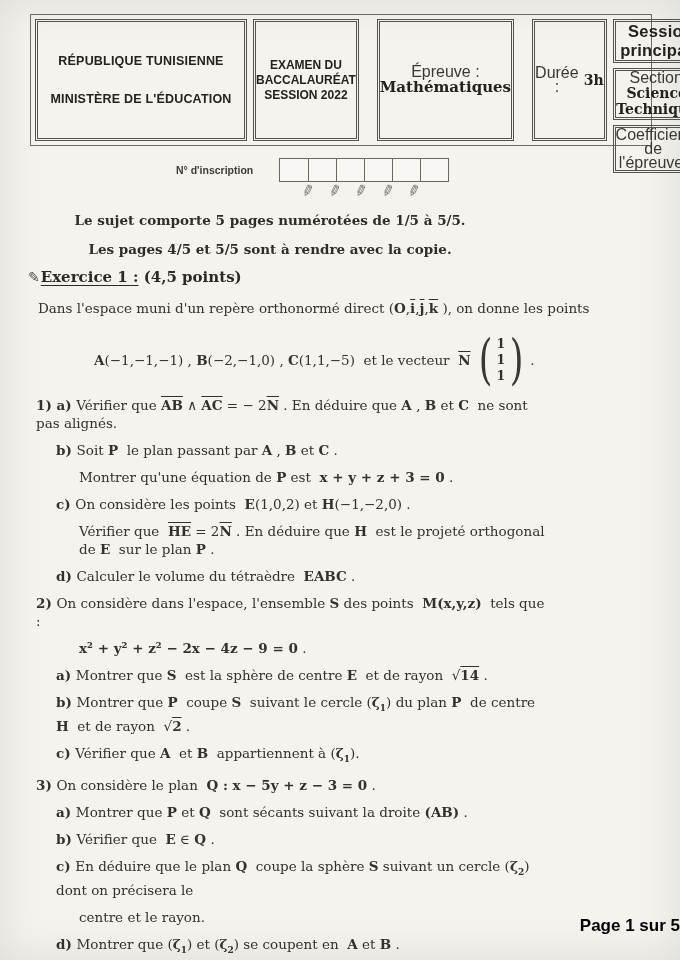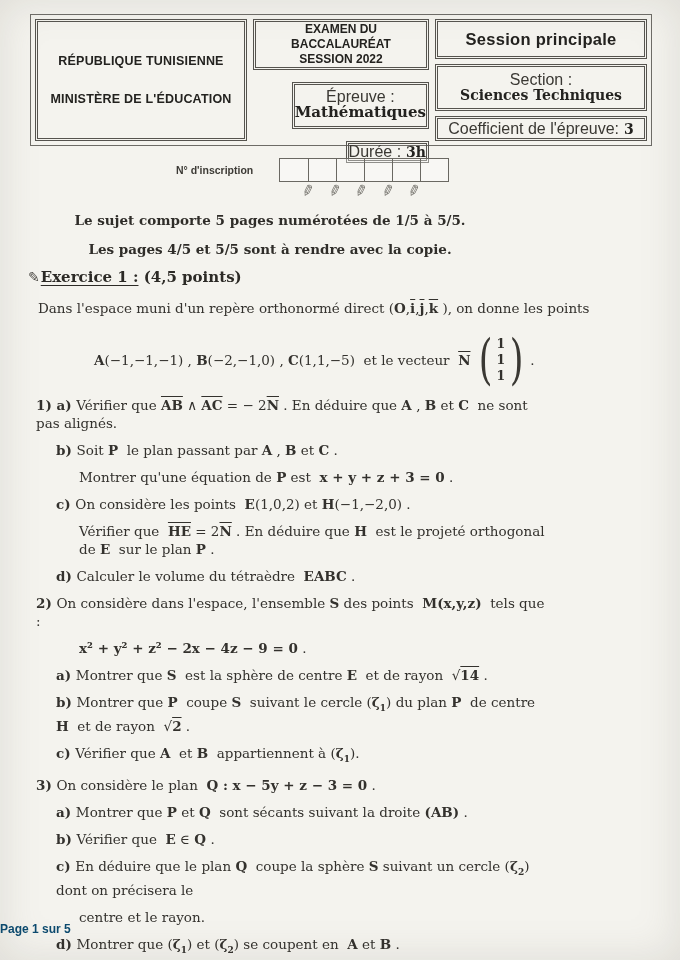--- a/index.html
+++ b/index.html
@@ -17,21 +17,21 @@
   .header {
     position:absolute; left:30px; top:14px; width:622px; height:132px;
     border:1px solid #6d6b66; padding:4px;
     display:flex; gap:6px;
     font-family:"Liberation Sans", sans-serif; color:#23221f;
   }
   .cell { border:3px double #55534e; background:transparent;
           display:flex; flex-direction:column; justify-content:center;
           align-items:center; text-align:center; }
   .h-left { flex:0 0 212px; gap:24px; font-weight:bold; font-size:12.5px; letter-spacing:.2px; }
-  .h-midcol { flex:0 0 176px; display:flex; flex-direction:column; gap:12px;align-items:flex-end; }
+  .h-midcol { flex:0 0 176px; display:flex; flex-direction:row; gap:18px; }
   .h-rightcol { flex:1; display:flex; flex-direction:column; gap:5px; }
   .r1 { flex:0 0 40px; } .r2 { flex:0 0 47px; } .r3 { flex:1; flex-direction:row; gap:5px; }
   .sans-b { font-weight:bold; font-size:12px; line-height:15px; }
   .sans-s { font-size:16px; line-height:14px; color:#3a3833; }
   .serif-b { font-family:"DejaVu Serif", serif; font-weight:bold; font-size:15px; line-height:17px; }
   .serif-b-sm { font-family:"DejaVu Serif", serif; font-weight:bold; font-size:14px; }
   .session-big { font-weight:bold; font-size:16.5px; letter-spacing:.3px; }
   
   .inscription { position:absolute; left:176px; top:158px; display:flex; align-items:center; gap:26px; }
   .ins-label { font-family:"Liberation Sans", sans-serif; font-weight:bold; font-size:10.5px; color:#3c3a35; }
@@ -58,22 +58,22 @@
              line-height:16px; text-align:center; padding:0 1px; }
   .after-vec { margin-left:3px; }
   
   .questions { position:absolute; left:0; top:396px; width:566px; }
   .qline { font-size:13.5px; line-height:18px; margin-bottom:9px; padding-right:18px; }
   .lvl1 { margin-left:36px; } .lvl2 { margin-left:56px; } .lvl3 { margin-left:79px; }
   .qlabel { font-weight:bold; }
   .ol { text-decoration:overline; text-decoration-thickness:1px; }
   sub { font-size:9px; }
   
-  .footer { position:absolute; left:0; bottom:24px; width:680px; text-align:left;
-            font-family:"Liberation Sans", sans-serif; font-weight:bold; font-size:12px; color:#0c4a6e; }
+  .footer { position:absolute; left:0; bottom:24px; width:680px; text-align:right;
+            font-family:"Liberation Sans", sans-serif; font-weight:bold; font-size:17px; color:#000000; }
 </style>
 </head>
 <body>
 
 <div class="page">
 
   <div class="header">
     <div class="cell h-left">
       <div>RÉPUBLIQUE TUNISIENNE</div>
       <div>MINISTÈRE DE L'ÉDUCATION</div>

